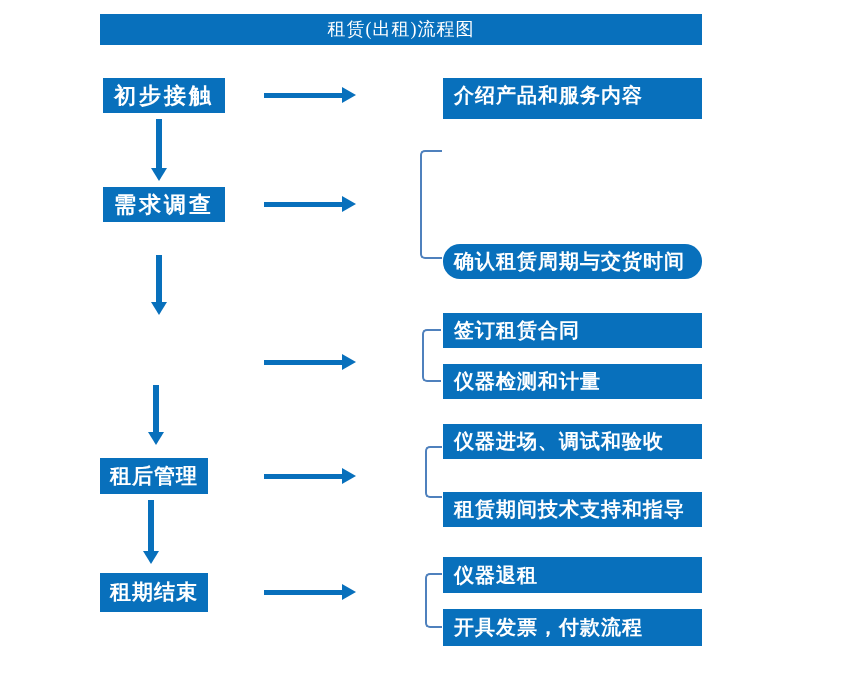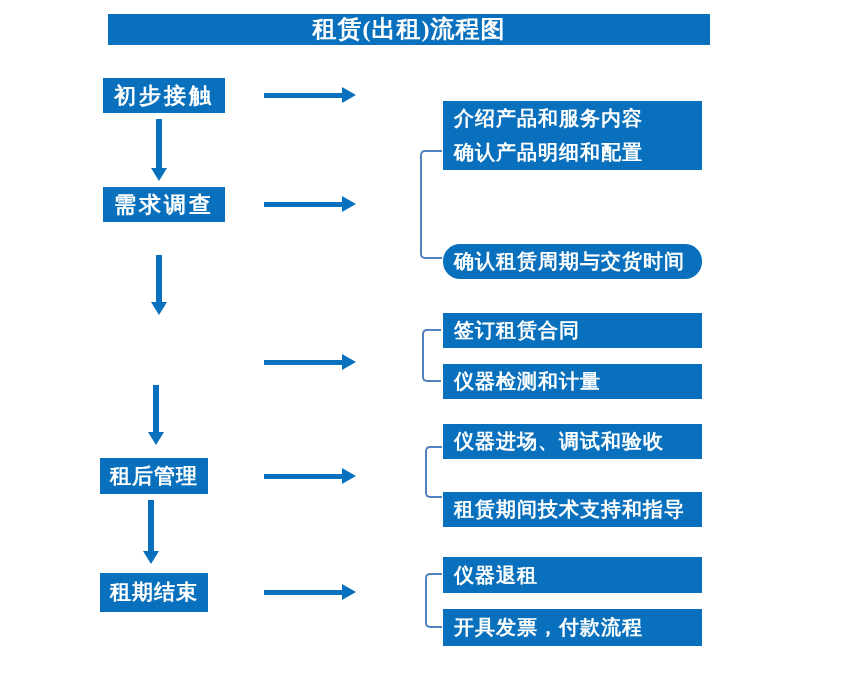--- a/index.html
+++ b/index.html
@@ -16,26 +16,25 @@
     overflow: hidden;
   }
   .title-bar {
     position: absolute;
     left: 100px;
     top: 14px;
     width: 602px;
     height: 31px;
     background: var(--primary, #0870BC);
     color: var(--box-text, #fff);
-    font-size: 24px;
-    font-weight: bold;
+    font-size: 18px;
+    font-weight: normal;
     text-align: center;
     line-height: 31px;
     letter-spacing: 1px;
-    margin-left: 8px;
   }
   .box {
     position: absolute;
     background: var(--primary, #0870BC);
     color: var(--box-text, #fff);
     font-weight: bold;
     white-space: nowrap;
     overflow: hidden;
   }
   .step-box {
@@ -102,23 +101,22 @@
 
 <div class="canvas">
 
   <div class="title-bar">租赁(出租)流程图</div>
 
   <div class="box step-box" style="left:103px; top:187px; width:122px; height:35px; line-height:35px;">需求调查</div>
   <div class="box step-box" style="left:103px; top:78px; width:122px; height:35px; line-height:35px;">初步接触</div>
   <div class="box step-box" style="left:100px; top:458px; width:108px; height:36px; line-height:36px; font-size:21px; letter-spacing:1px;">租后管理</div>
   <div class="box step-box" style="left:100px; top:573px; width:108px; height:39px; line-height:39px; font-size:21px; letter-spacing:1px;">租期结束</div>
 
-  <div class="box detail-box" style="top:78px; height:41px; line-height:35px;margin-top:23px;">介绍产品和服务内容</div>
+  <div class="box detail-box" style="top:78px; height:41px; line-height:35px;">介绍产品和服务内容</div>
 
-  <div class="box detail-box" style="top:135px; height:35px; line-height:35px;">确认产品明细和配置</div>
   <div class="box detail-box" style="top:244px; height:35px; line-height:35px;border-radius:17px;">确认租赁周期与交货时间</div>
 
   <div class="box detail-box" style="top:313px; height:35px; line-height:35px;">签订租赁合同</div>
   <div class="box detail-box" style="top:364px; height:35px; line-height:35px;">仪器检测和计量</div>
 
   <div class="box detail-box" style="top:424px; height:35px; line-height:35px;">仪器进场、调试和验收</div>
   <div class="box detail-box" style="top:492px; height:35px; line-height:35px;">租赁期间技术支持和指导</div>
 
   <div class="box detail-box" style="top:557px; height:36px; line-height:36px;">仪器退租</div>
   <div class="box detail-box" style="top:609px; height:37px; line-height:37px;">开具发票，付款流程</div>

